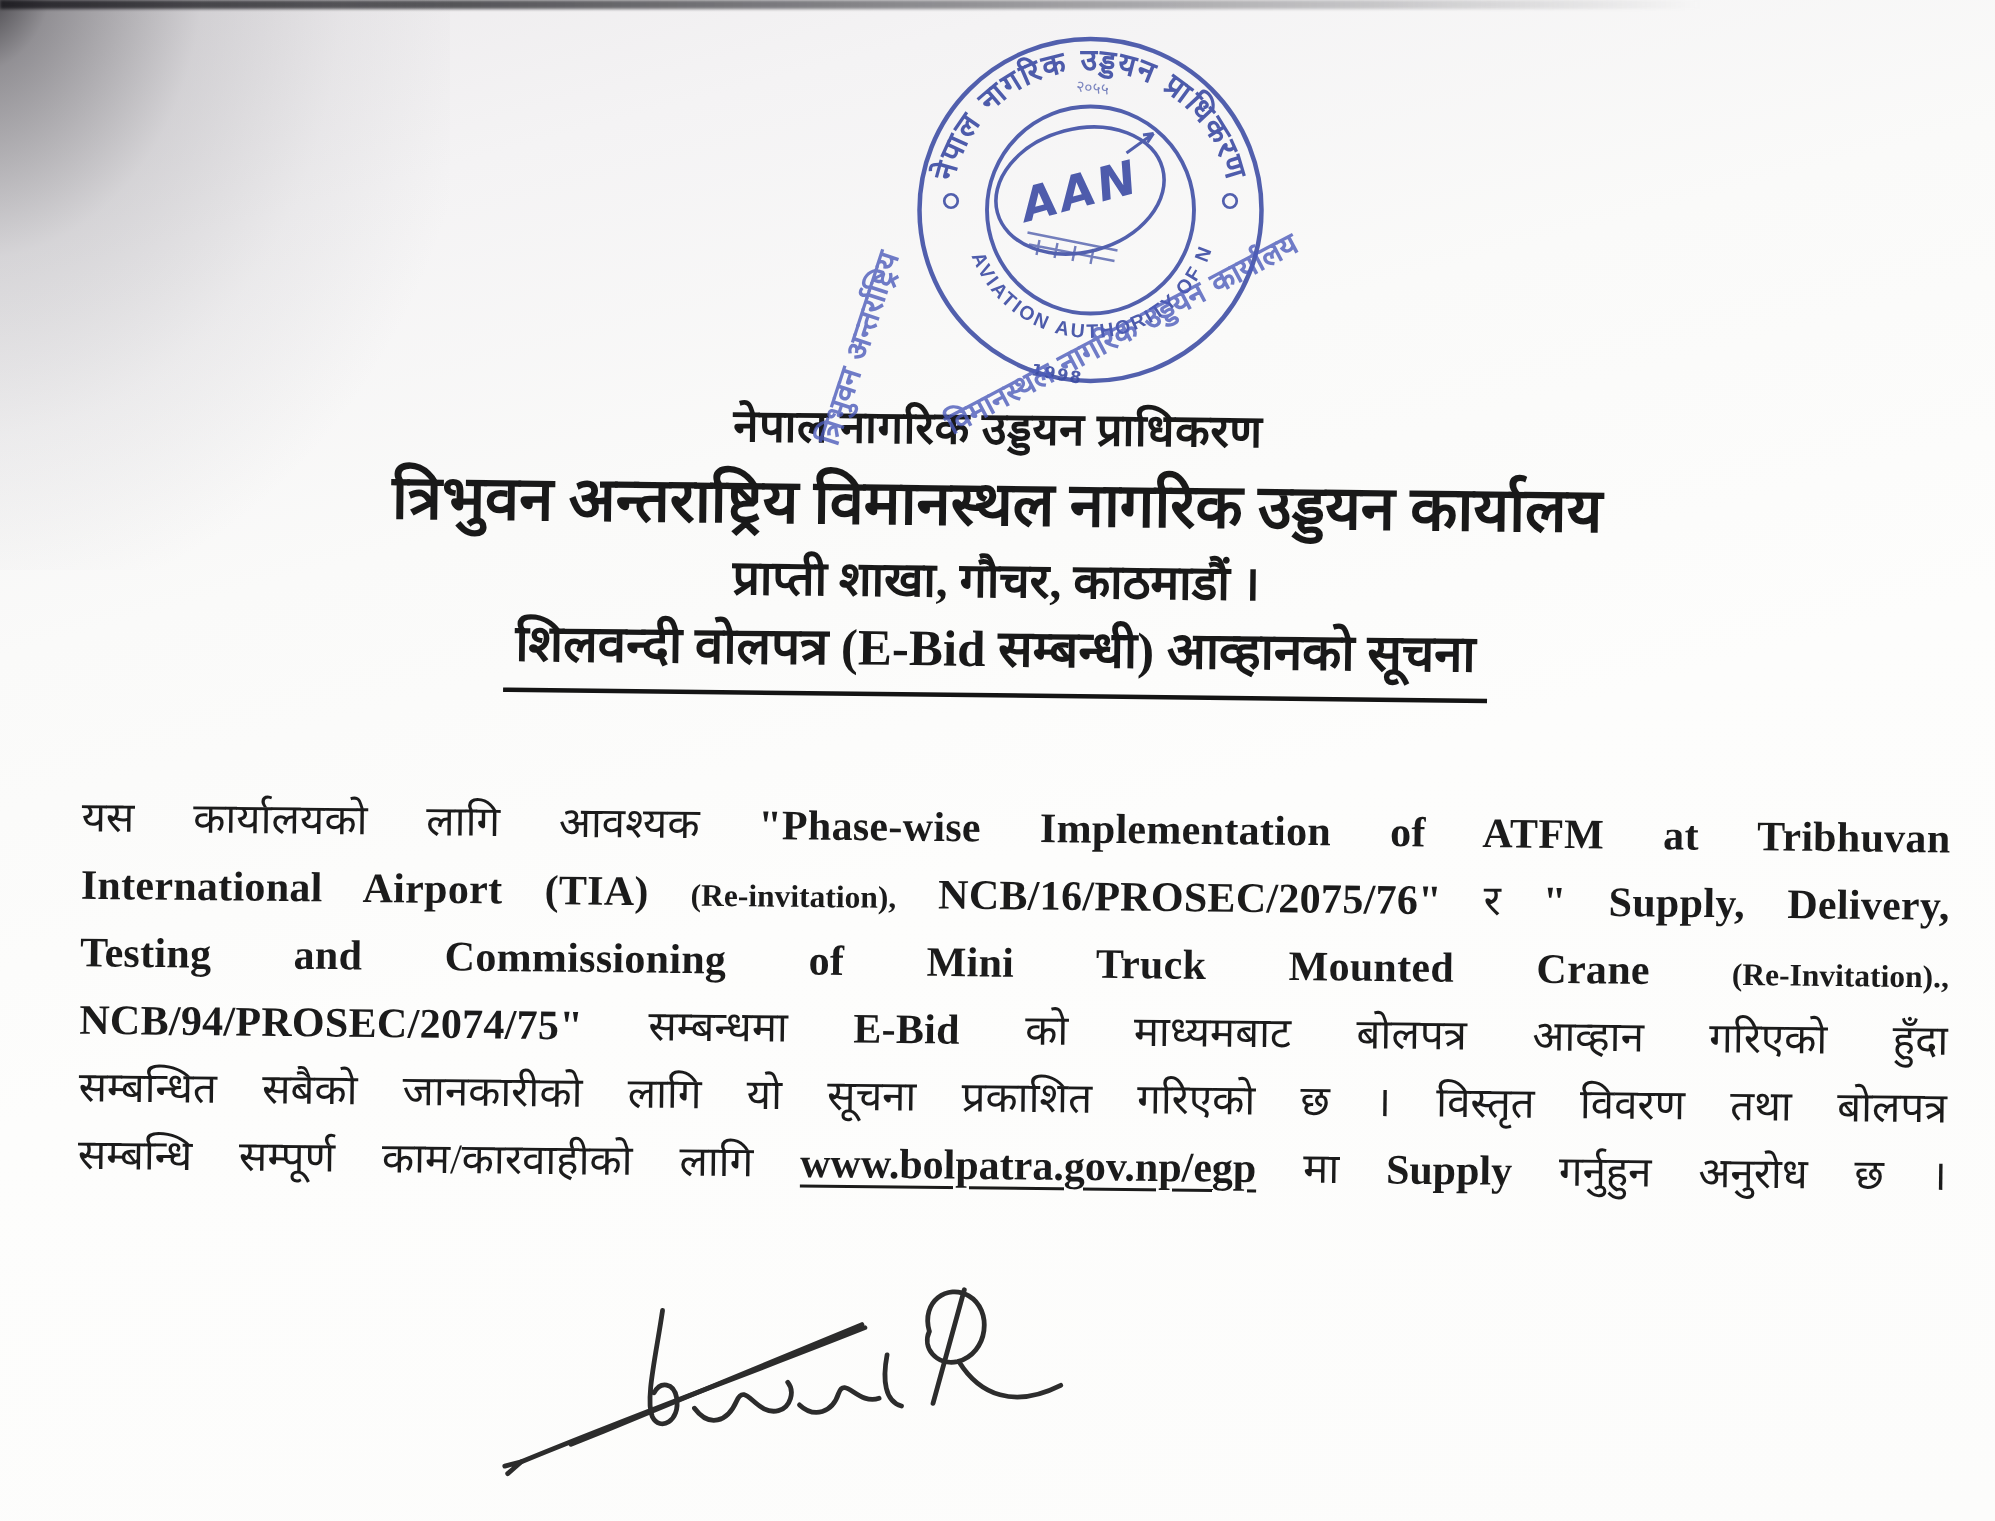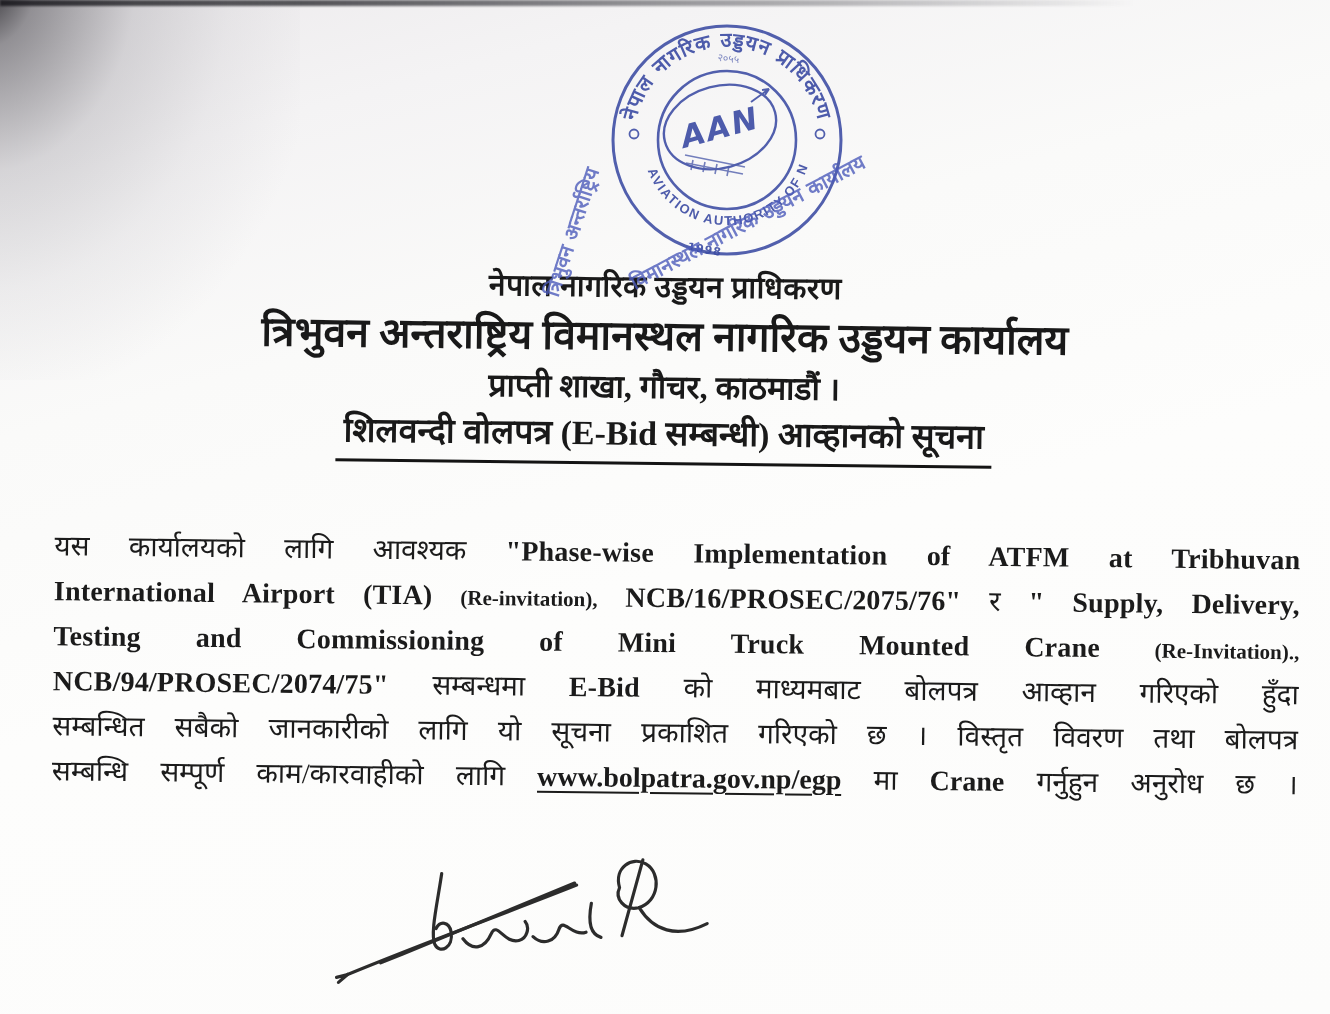--- a/index.html
+++ b/index.html
@@ -106,21 +106,21 @@
         <span class="en">E-Bid</span>
         <span class="np">को माध्यमबाट बोलपत्र आव्हान गरिएको हुँदा</span>
       </div>
       <div class="bline">
         <span class="np">सम्बन्धित सबैको जानकारीको लागि यो सूचना प्रकाशित गरिएको छ । विस्तृत विवरण तथा बोलपत्र</span>
       </div>
       <div class="bline">
         <span class="np">सम्बन्धि सम्पूर्ण काम/कारवाहीको लागि</span>
         <span class="url">www.bolpatra.gov.np/egp</span>
         <span class="np">मा</span>
-        <span class="en2">Crane</span>
+        <span class="en2">Supply</span>
         <span class="np">गर्नुहुन अनुरोध छ ।</span>
       </div>
     </main>
 
     <svg class="signature" viewBox="0 0 400 160">
       <g stroke="#1b1b1b" stroke-width="3.2" fill="none" stroke-linecap="round" stroke-linejoin="round" opacity="0.92">
         <path d="M 25,132 C 100,100 190,66 253,40"></path>
         <path d="M 58,120 C 130,90 205,58 251,38"></path>
         <path d="M 25,132 l -9,8 m 9,-8 l -11,3"></path>
         <path d="M 118,30 C 114,60 107,90 112,101 C 117,111 131,104 128,88 C 126,78 117,77 113,85"></path>

